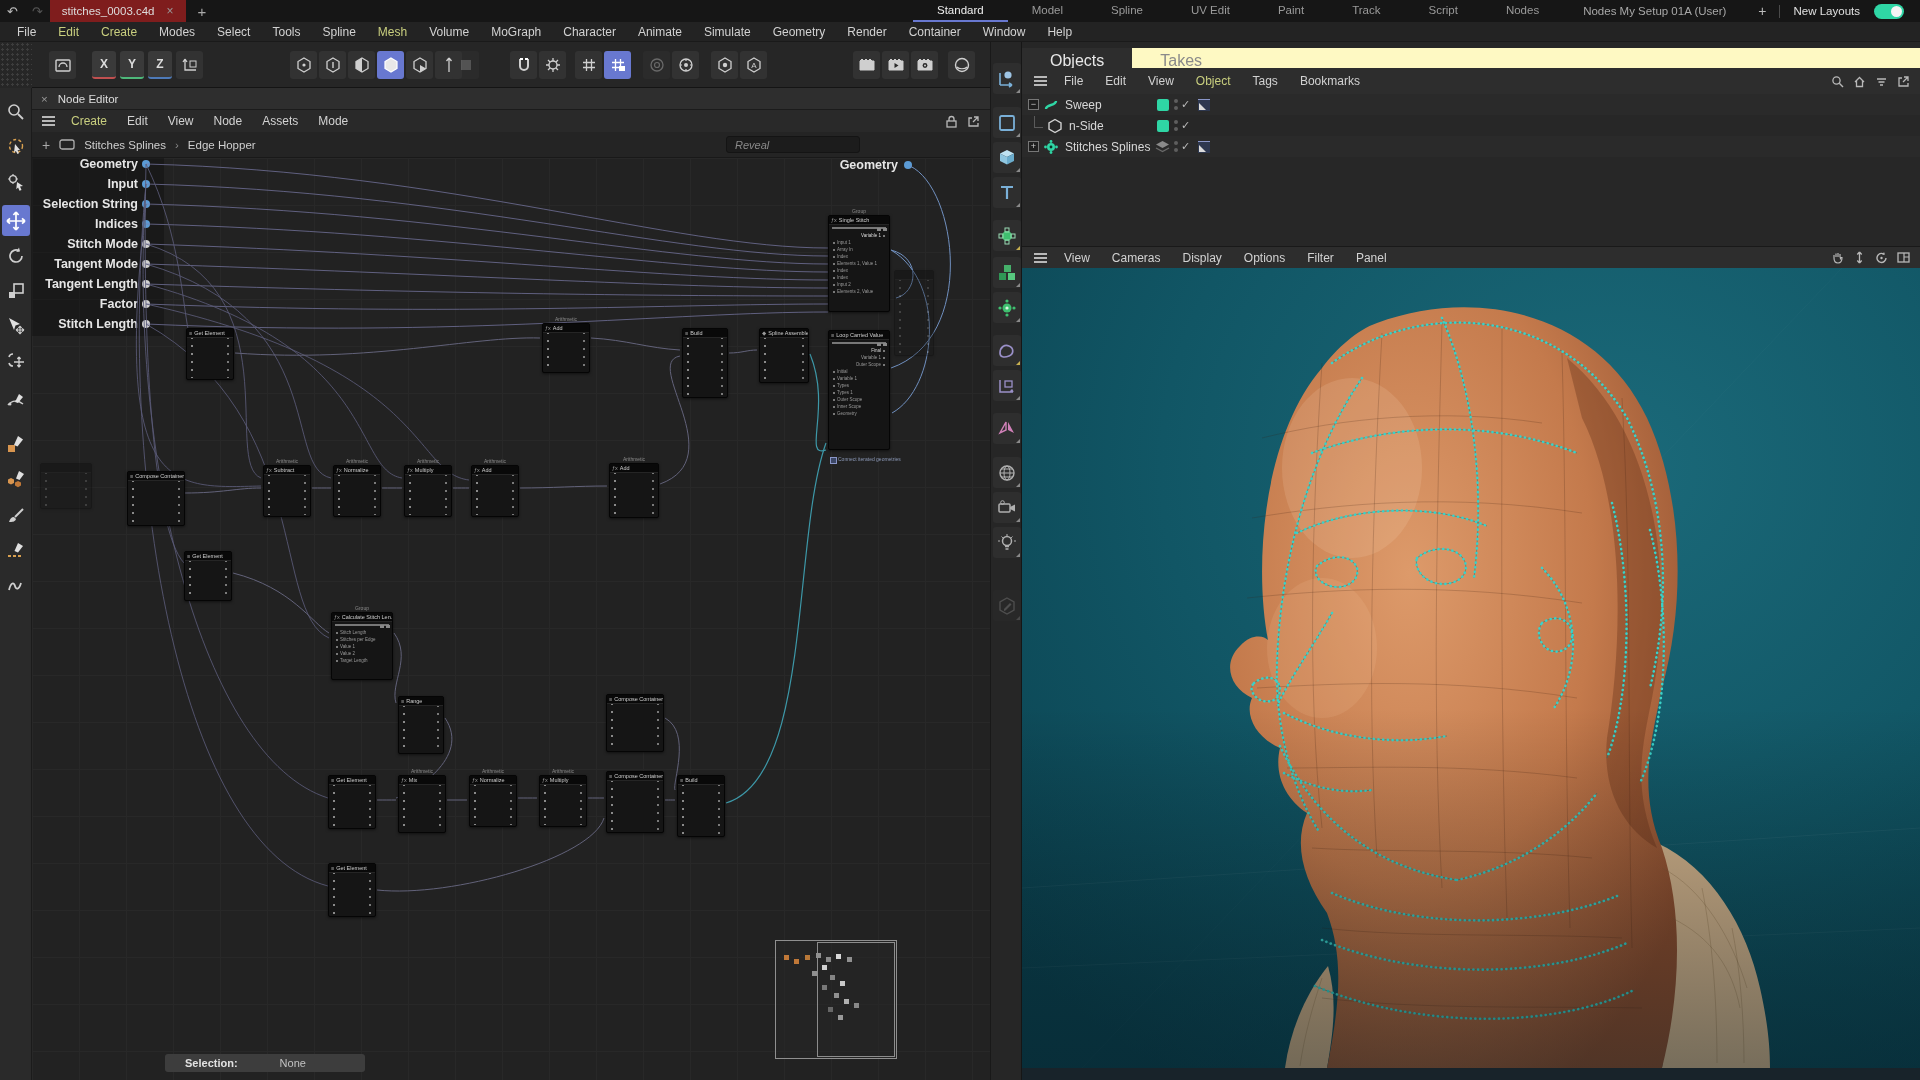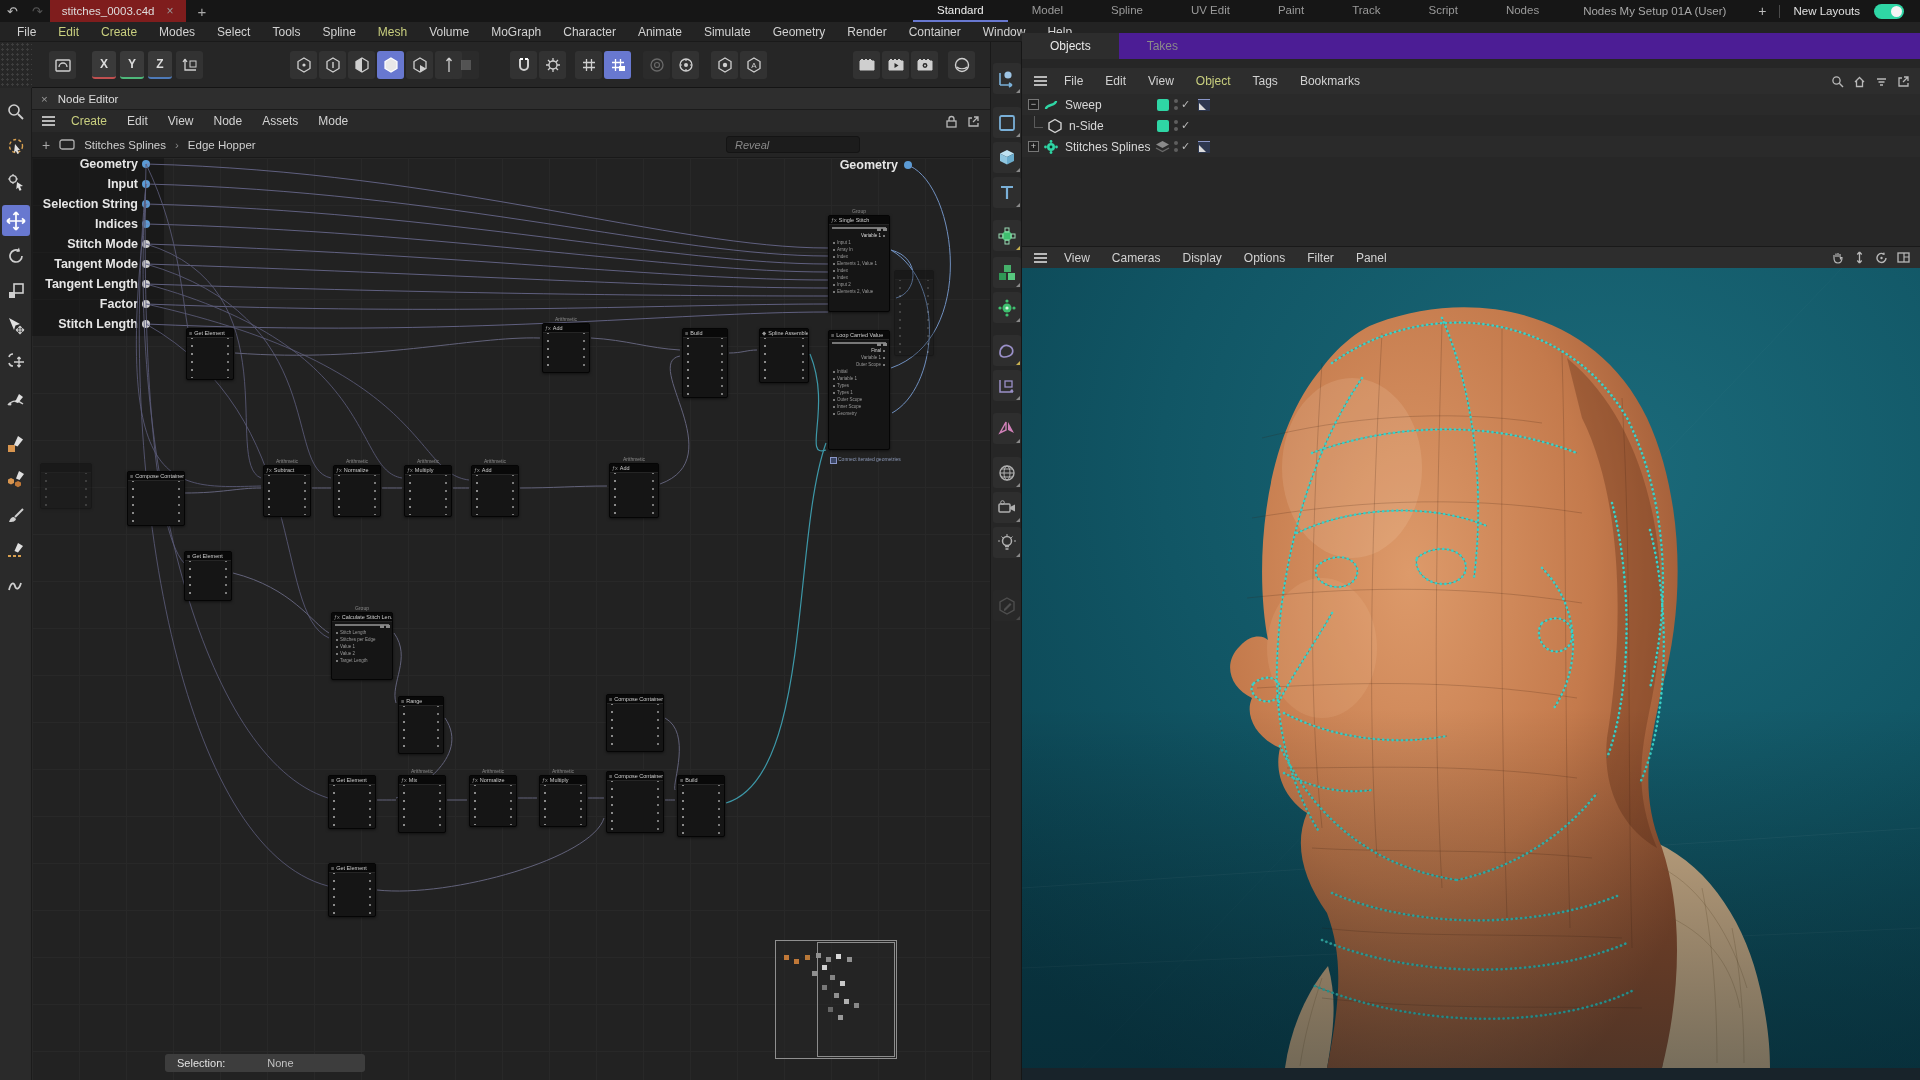--- a/index.html
+++ b/index.html
@@ -90,32 +90,32 @@
   .ncaption::before{content:'';position:absolute;left:0;top:1px;width:5px;height:5px;background:#3c4766;border:1px solid #8a96c8}
   .ghost{opacity:.32}
   #minimap{position:absolute;left:743px;top:782px;width:122px;height:119px;border:1px solid #8f8f8f;background:rgba(38,38,38,.55)}
   .mm-view{position:absolute;left:41px;top:1px;width:78px;height:115px;border:1px solid rgba(225,225,225,.55)}
   .mqs{position:absolute;left:8px;top:14px;width:5px;height:5px;background:#c07838;
     box-shadow:10px 4px #c07838,21px 0 #b87838,32px -2px #909090,42px 2px #8a8a8a,52px -1px #d8d8d8,
     63px 2px #909090,38px 10px #d0d0d0,28px 16px #909090,46px 20px #848484,56px 26px #c8c8c8,
     38px 30px #787878,50px 38px #909090,60px 44px #b0b0b0,70px 48px #888888,44px 52px #666666,54px 60px #999999}
   #selpill{position:absolute;left:133px;top:896px;width:200px;height:18px;background:#3d3d3d;border-radius:3px;
     display:flex;align-items:center}
-  #selpill .sl{font-weight:normal;color:#e2e2e2;font-size:11px;margin-left:12px}
+  #selpill .sl{font-weight:bold;color:#e2e2e2;font-size:11px;margin-left:20px}
   #selpill .sv{color:#c2c2c2;font-size:11px;margin-left:42px}
   
   #palette{position:absolute;left:990px;top:42px;width:32px;height:1038px;background:#262626;
     border-left:1px solid #191919;border-right:1px solid #161616}
   .pbtn{position:absolute;left:2px;width:28px;height:31px;border-radius:3px;background:#2e2e2e;
     display:flex;align-items:center;justify-content:center}
   .pbtn::after{content:'';position:absolute;right:1px;bottom:1px;border-left:4px solid transparent;border-bottom:4px solid #8a8a8a}
   .pbtn.yc::after{border-bottom-color:#c8b050}
   .pbtn.dim{opacity:.35}
   
-  #om-tabs{position:absolute;left:1022px;top:33px;width:898px;height:26px;background:#4c1d95;display:flex;font-size:12px}
+  #om-tabs{position:absolute;left:1022px;top:48px;width:898px;height:26px;background:#fef9c3;display:flex;font-size:16px}
   .om-tab{padding:0 28px;line-height:26px;color:#8a8a8a}
   .om-tab.active{background:#2d2d2d;color:#e8e8e8}
   #om-menu{position:absolute;left:1022px;top:68px;width:898px;height:26px;background:#2d2d2d;display:flex;
     align-items:center;padding-left:8px}
   #om-tree{position:absolute;left:1022px;top:94px;width:898px;height:152px;background:#272727}
   .orow{height:21px;display:flex;align-items:center;position:relative;color:#d8d8d8}
   .orow:nth-child(odd){background:#2a2a2a}
   .exp{width:11px;height:11px;border:1px solid #777;background:#1f1f1f;color:#ccc;font-size:9px;line-height:9px;
     text-align:center;margin:0 4px 0 6px}
   .elbow{width:9px;height:12px;border-left:1px solid #5a5a5a;border-bottom:1px solid #5a5a5a;margin:0 4px 8px 12px}

